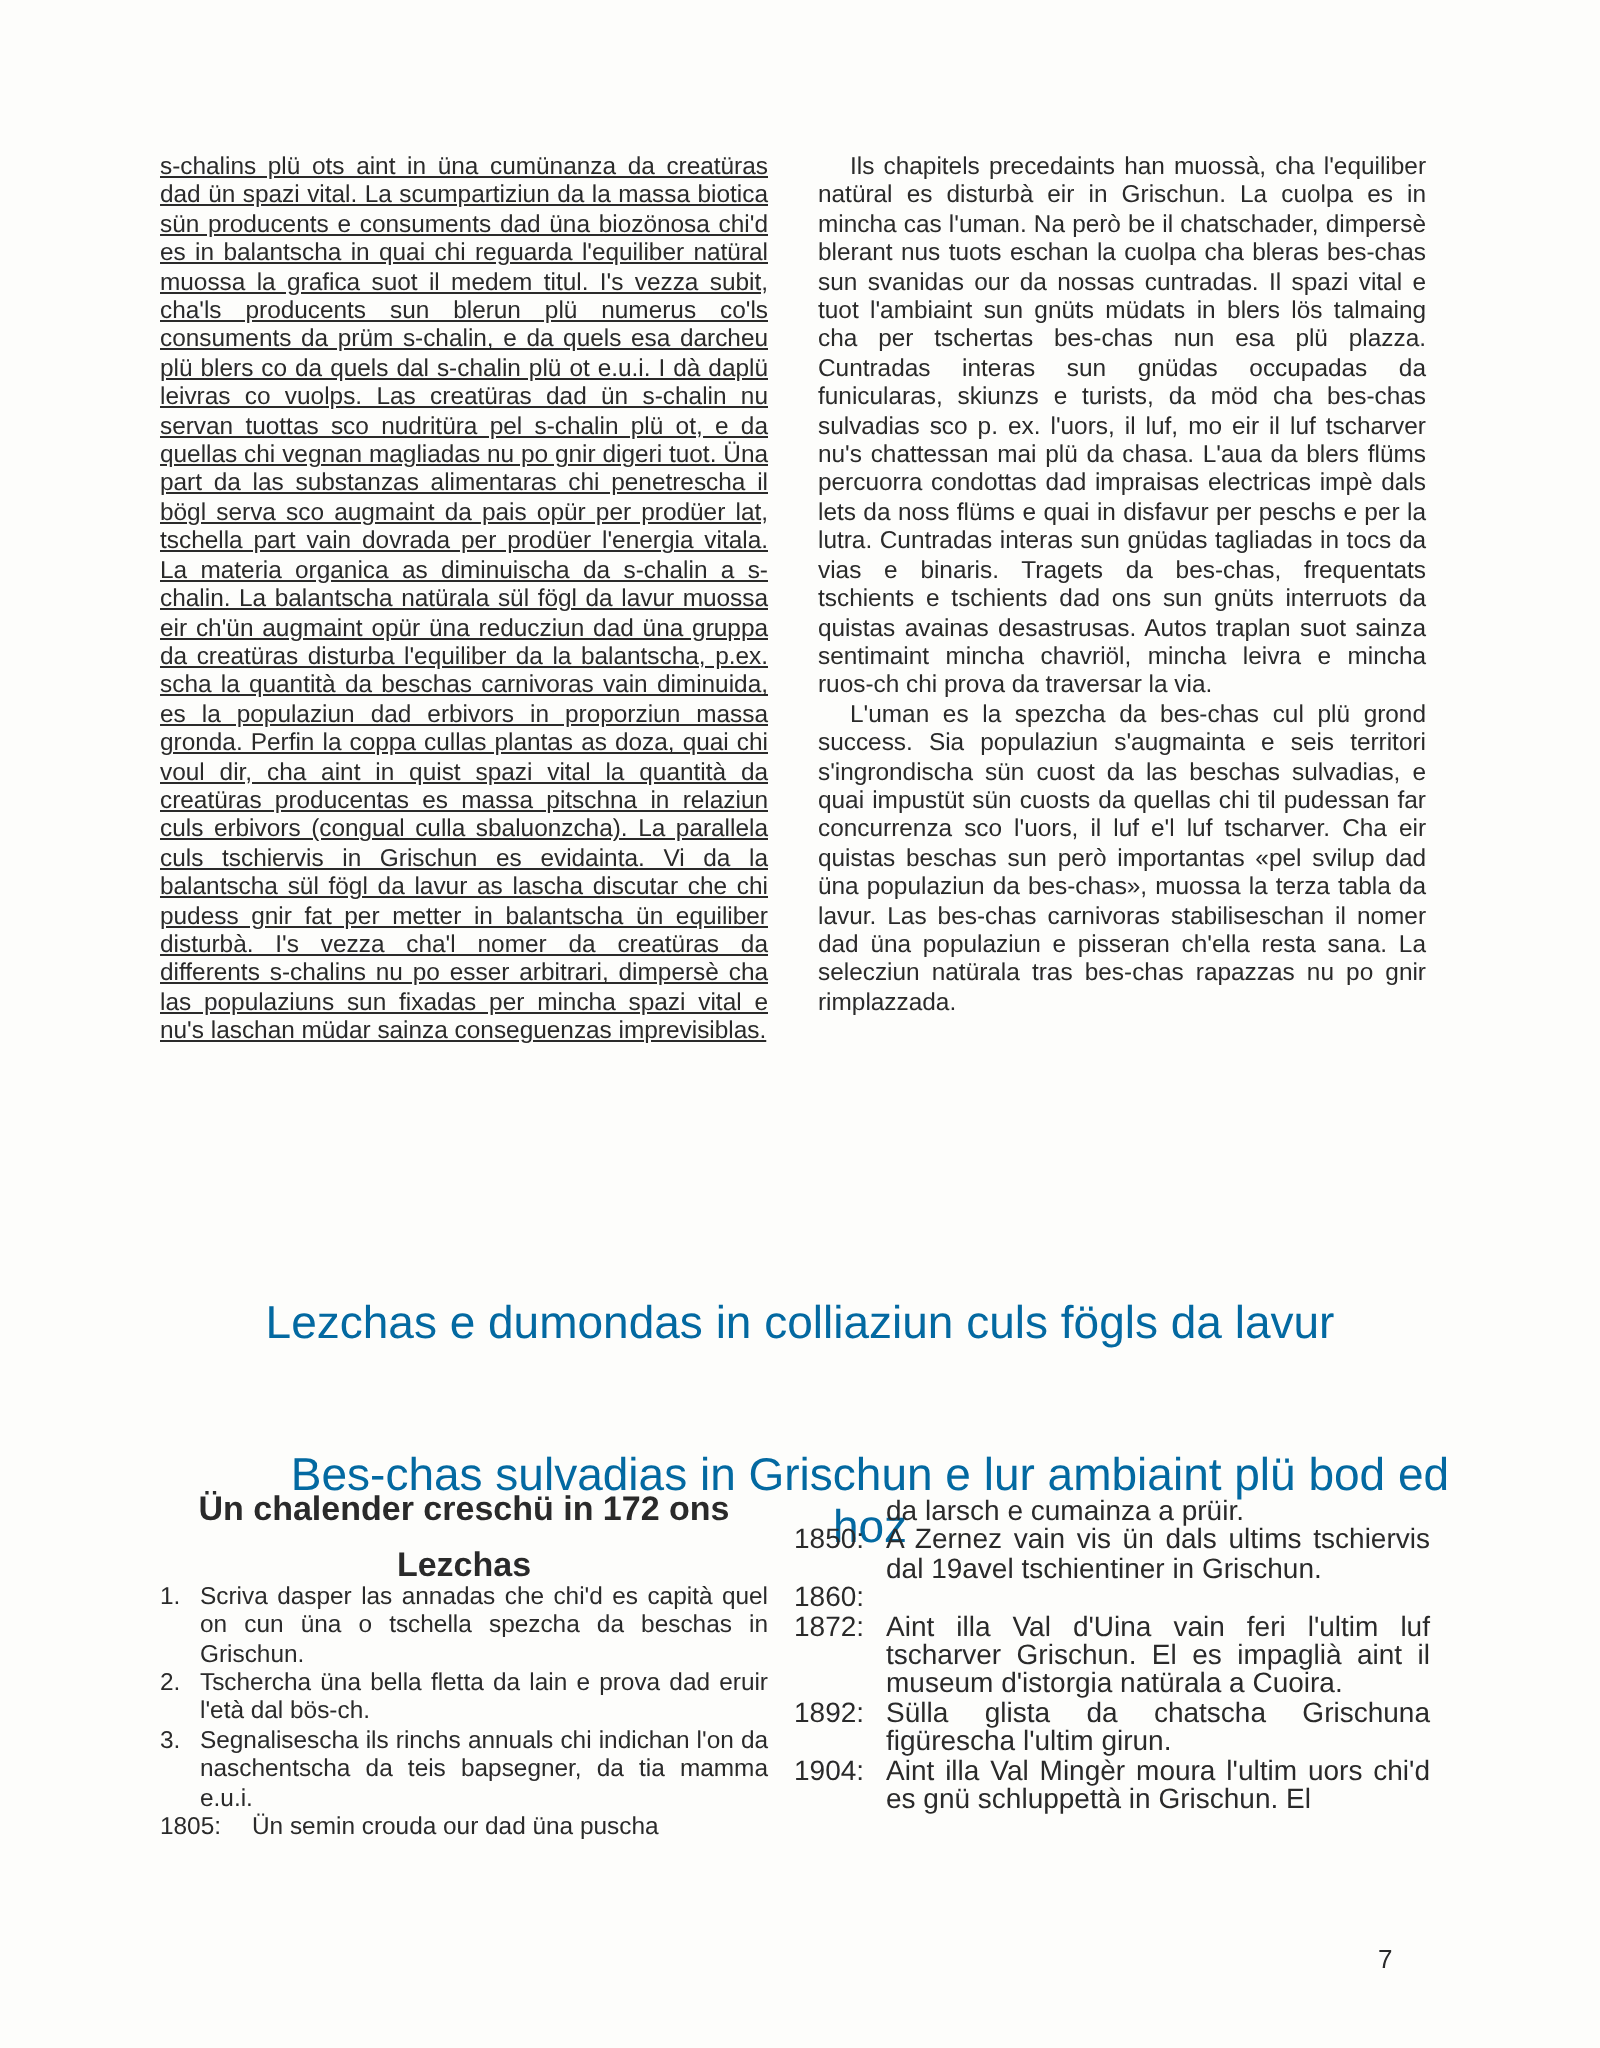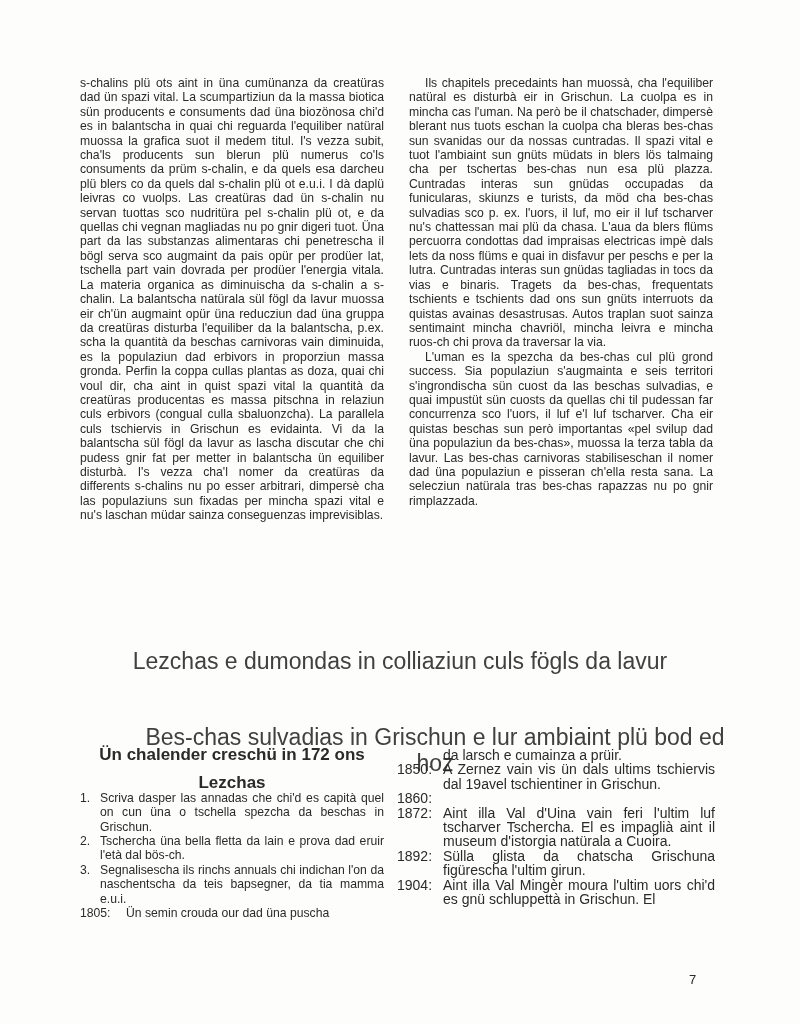--- a/index.html
+++ b/index.html
@@ -1,23 +1,23 @@
 <!DOCTYPE html>
 <html><head>
 <meta charset="utf-8">
 <style>
   html, body { margin:0; padding:0; background:#fdfdfb; }
   body { width:800px; height:1024px; position:relative; overflow:hidden;
          font-family:"Liberation Sans", sans-serif; color:#2a2a2a; }
   .col { position:absolute; font-size:12.2px; line-height:14.4px; text-align:justify; }
   .col p { margin:0; }
-  #col-left { left:80px; top:76px; width:304px; }
+  #col-left { left:80px; top:76px; width:304px;text-decoration:underline; }
   #col-right { left:409px; top:76px; width:304px; }
   .indent { text-indent:16px; }
-  .h1 { position:absolute; left:0; width:800px; text-align:center; font-size:23px; line-height:26px; color:#404040; }
+  .h1 { position:absolute; left:0; width:800px; text-align:center; font-size:23px; line-height:26px; color:#0369a1; }
   #heading-1 { top:648px; }
   #heading-2 { top:724px; left:140px; width:590px; }
   .sub { text-align:center; font-weight:bold; font-size:17px; margin:0; }
   #bottom-left { position:absolute; left:80px; top:748px; width:304px; font-size:12.2px; line-height:14.4px; }
   #bottom-right { position:absolute; left:397px; top:748px; width:318px; font-size:14px; line-height:14.4px; }
   .item { display:flex; text-align:justify; }
   .num { width:20px; flex:none; }
   .year { width:46px; flex:none; }
   .txt { flex:1; }
   #page-number { position:absolute; left:689px; top:972px; font-size:13px; }
@@ -65,21 +65,21 @@
   </div>
   <div class="item">
     <span class="year">1850:</span>
     <span class="txt">A Zernez vain vis ün dals ultims tschiervis dal 19avel tschientiner in Grischun.</span>
   </div>
   <div class="item">
     <span class="year">1860:</span>
   </div>
   <div class="item">
     <span class="year">1872:</span>
-    <span class="txt">Aint illa Val d'Uina vain feri l'ultim luf tscharver Tschercha. El es impaglià aint il museum d'istorgia natürala a Cuoira.</span>
+    <span class="txt">Aint illa Val d'Uina vain feri l'ultim luf tscharver Grischun. El es impaglià aint il museum d'istorgia natürala a Cuoira.</span>
   </div>
   <div class="item">
     <span class="year">1892:</span>
     <span class="txt">Sülla glista da chatscha Grischuna figürescha l'ultim girun.</span>
   </div>
   <div class="item">
     <span class="year">1904:</span>
     <span class="txt">Aint illa Val Mingèr moura l'ultim uors chi'd es gnü schluppettà in Grischun. El</span>
   </div>
 </div>

